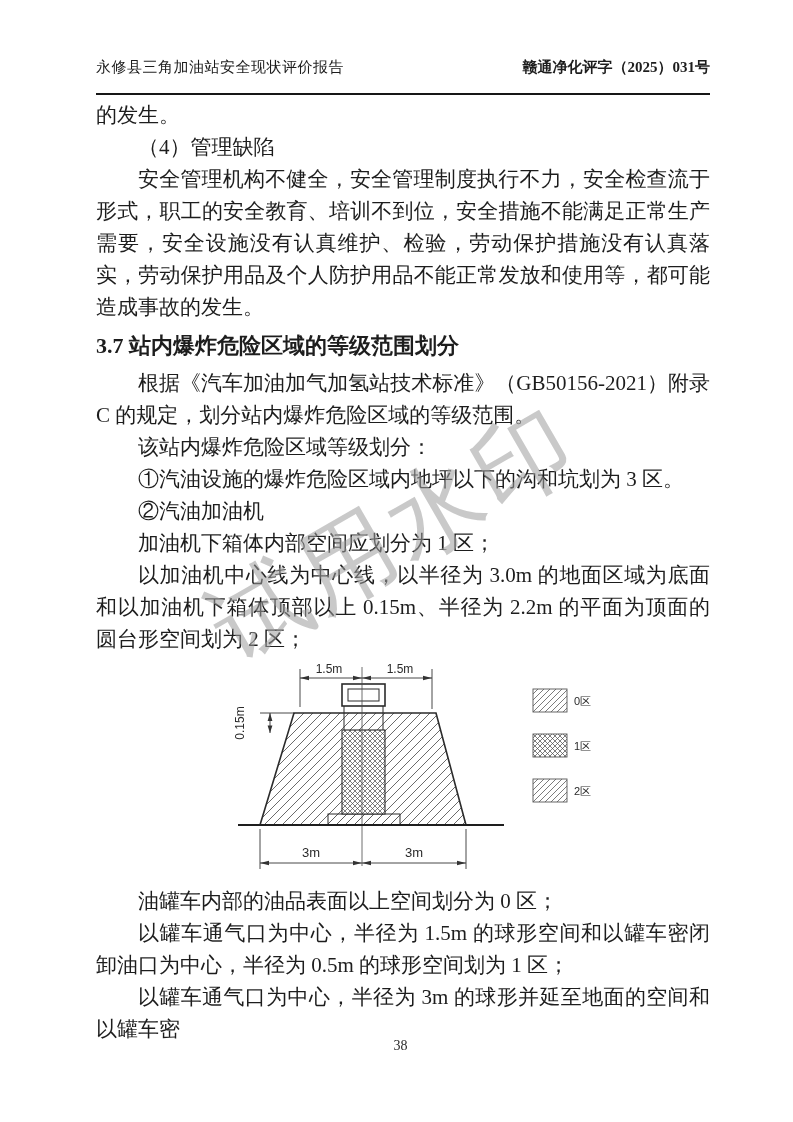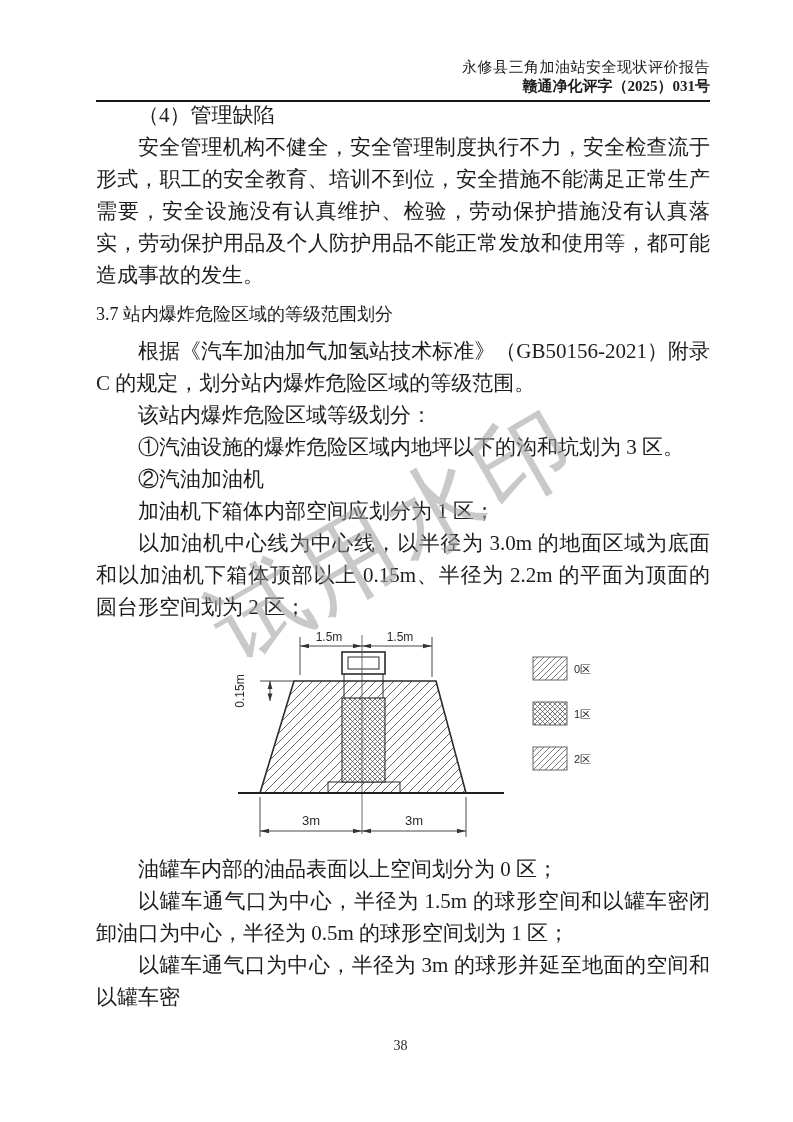--- a/index.html
+++ b/index.html
@@ -11,36 +11,35 @@
     background: #ffffff;
     font-family: "Liberation Serif", "DejaVu Serif", serif;
     color: #1d1d1d;
     overflow: hidden;
   }
   .header {
     position: absolute;
     top: 58px; left: 96px; width: 614px;
     display: flex; justify-content: space-between; align-items: flex-end;
     border-bottom: 2px solid #161616;
-    padding-bottom: 4px;
+    padding-bottom: 16px;
     font-size: 15px;
-    flex-direction: column;
   }
   .header .hleft { letter-spacing: 0.5px; }
   .header .hright { font-weight: bold; text-align: center; }
   .content {
     position: absolute;
     top: 99px; left: 96px; width: 614px;
     font-size: 21px; line-height: 32px;
     text-align: justify;
   }
   .content p { text-indent: 2em; }
   .content p.noindent { text-indent: 0; }
   .content h2 {
-    font-size: 18px; font-weight: normal;
+    font-size: 22px; font-weight: bold;
     margin: 7px 0 5px 0;
     line-height: 32px;
   }
   .figure-wrap { margin: 6px 0 0 134px; }
   .figure-caption {
     text-align: center; font-weight: bold;
     text-indent: 0 !important;
     margin: 2px 0 2px 0;
   }
   .diagram text {
@@ -73,20 +72,21 @@
 <body>
 
 <div class="page">
 
   <div class="header">
     <span class="hleft">永修县三角加油站安全现状评价报告</span>
     <span class="hright">赣通净化评字（2025）031号</span>
   </div>
 
   <div class="content">
+    <p class="noindent">的发生。</p>
     <p>（4）管理缺陷</p>
     <p>安全管理机构不健全，安全管理制度执行不力，安全检查流于形式，职工的安全教育、培训不到位，安全措施不能满足正常生产需要，安全设施没有认真维护、检验，劳动保护措施没有认真落实，劳动保护用品及个人防护用品不能正常发放和使用等，都可能造成事故的发生。</p>
     <h2>3.7 站内爆炸危险区域的等级范围划分</h2>
     <p>根据《汽车加油加气加氢站技术标准》（GB50156-2021）附录 C 的规定，划分站内爆炸危险区域的等级范围。</p>
     <p>该站内爆炸危险区域等级划分：</p>
     <p>①汽油设施的爆炸危险区域内地坪以下的沟和坑划为 3 区。</p>
     <p>②汽油加油机</p>
     <p>加油机下箱体内部空间应划分为 1 区；</p>
     <p>以加油机中心线为中心线，以半径为 3.0m 的地面区域为底面和以加油机下箱体顶部以上 0.15m、半径为 2.2m 的平面为顶面的圆台形空间划为 2 区；</p>
 

